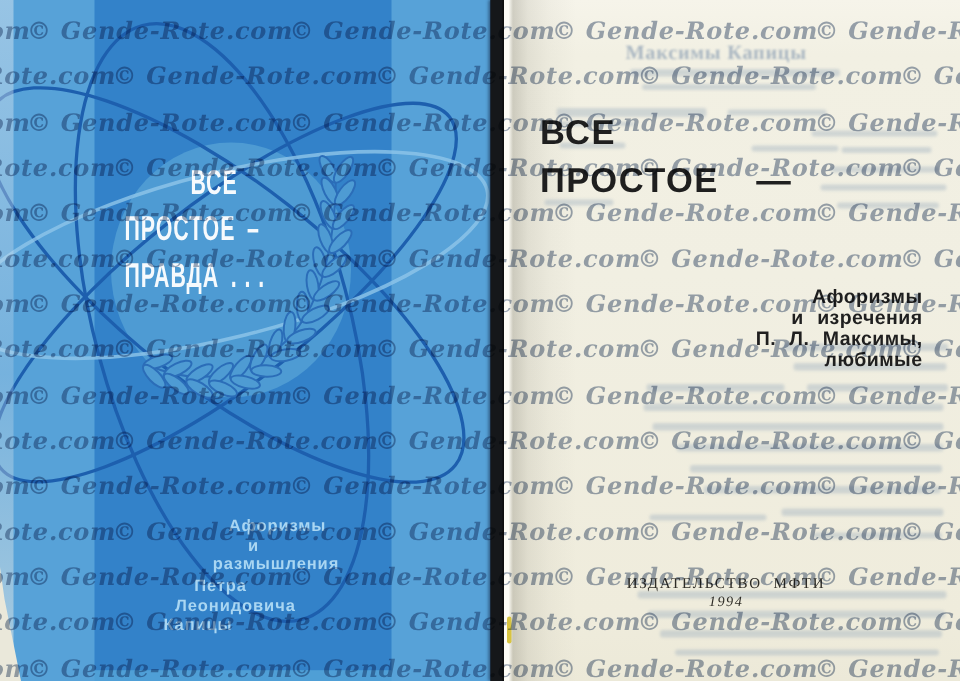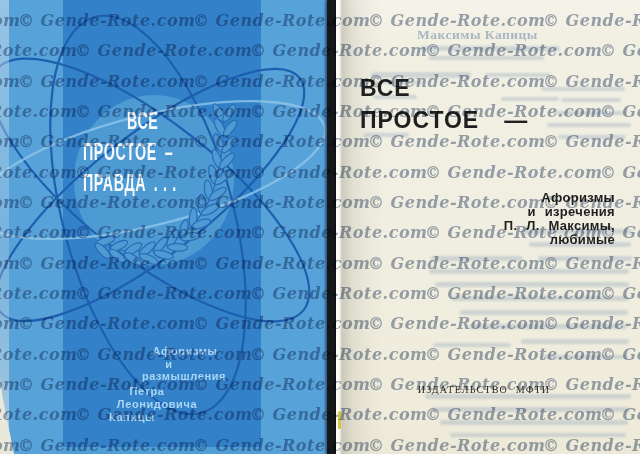--- a/index.html
+++ b/index.html
@@ -166,20 +166,21 @@
         <div>ПРОСТОЕ  —</div>
       </div>
     <div id="page-subtitle" class="page-subtitle" style="right: 35px; top: 191px;">
         <div>Афоризмы</div>
         <div>и изречения</div>
         <div>П. Л. Максимы,</div>
         <div>любимые</div>
       </div>
 
     <div class="imprint-pub" id="imprint-pub" style="left: 48px; top: 384px;">ИЗДАТЕЛЬСТВО МФТИ</div>
+    <div class="imprint-year" id="imprint-year" style="left: 48px; top: 397px;">1994</div>
 
     <div class="mark mark2" style="left:2px;top:411px;width:3px;height:18px;"></div>
   </div>
 
   <div id="watermark-layer">
       <span style="left: -157px; top: 11px;">© Gende-Rote.com</span>
       <span style="left: 18px; top: 11px;">© Gende-Rote.com</span>
       <span style="left: 193px; top: 11px;">© Gende-Rote.com</span>
       <span style="left: 368px; top: 11px;">© Gende-Rote.com</span>
       <span style="left: 543px; top: 11px;">© Gende-Rote.com</span>

